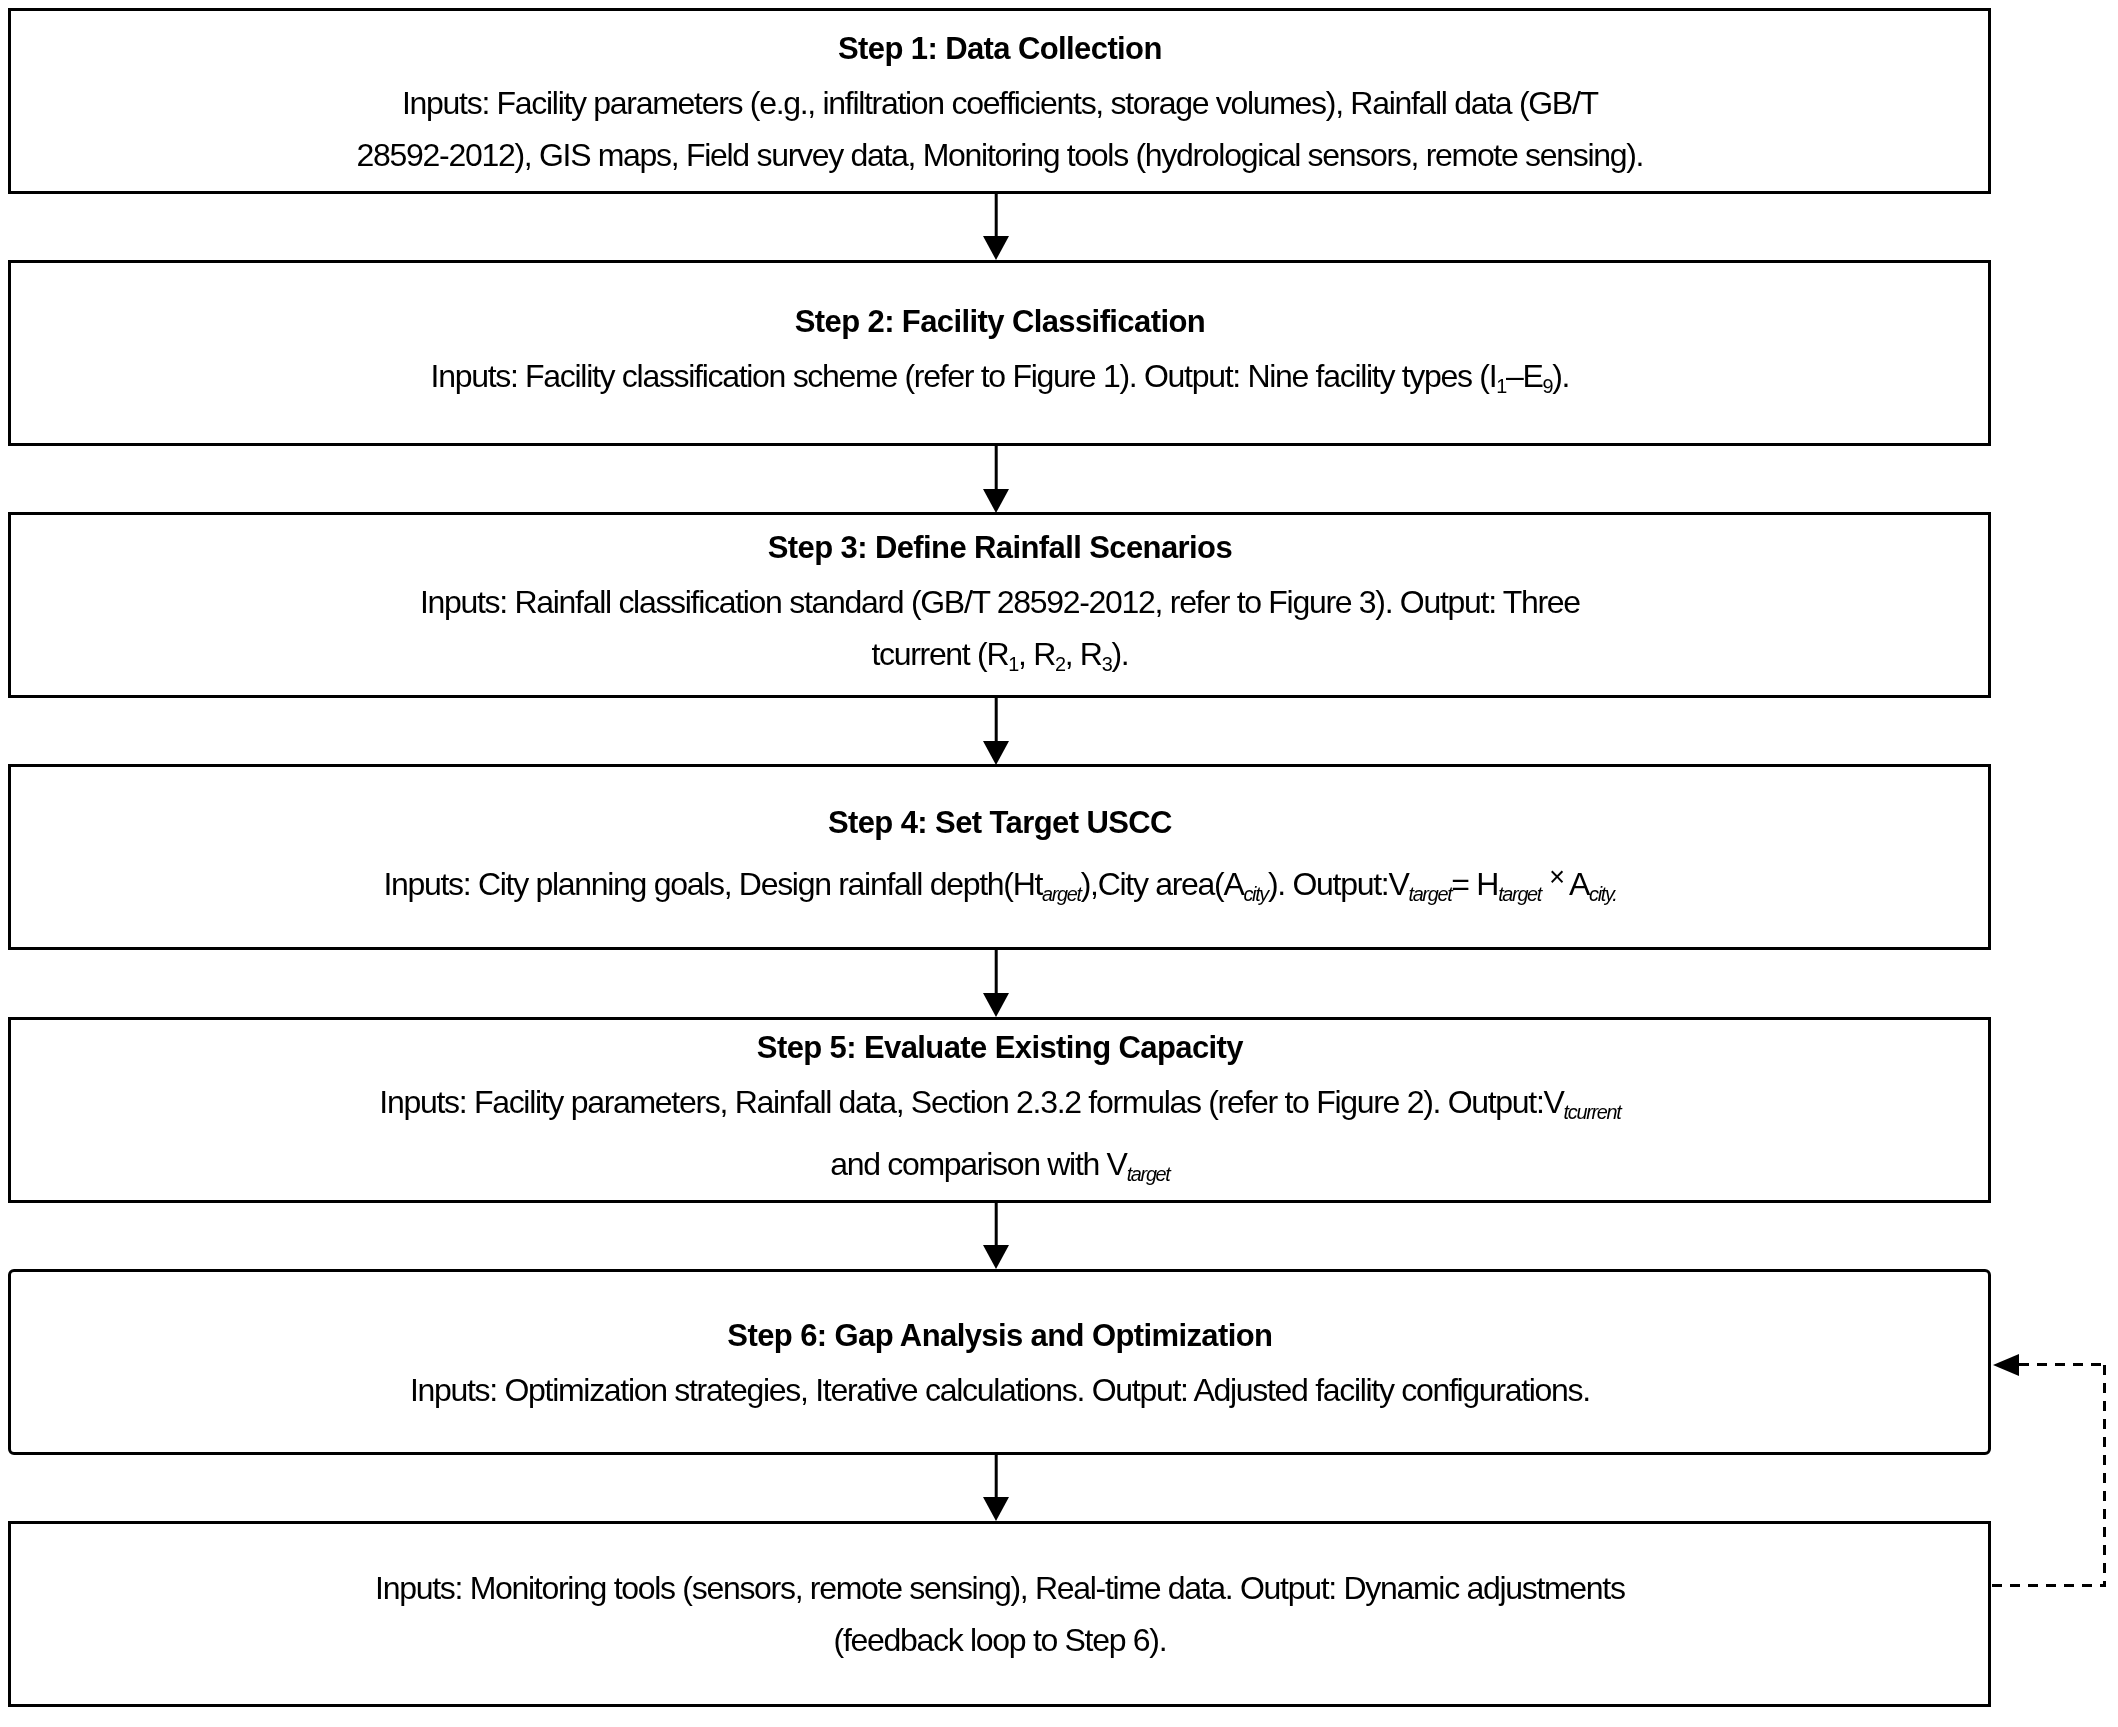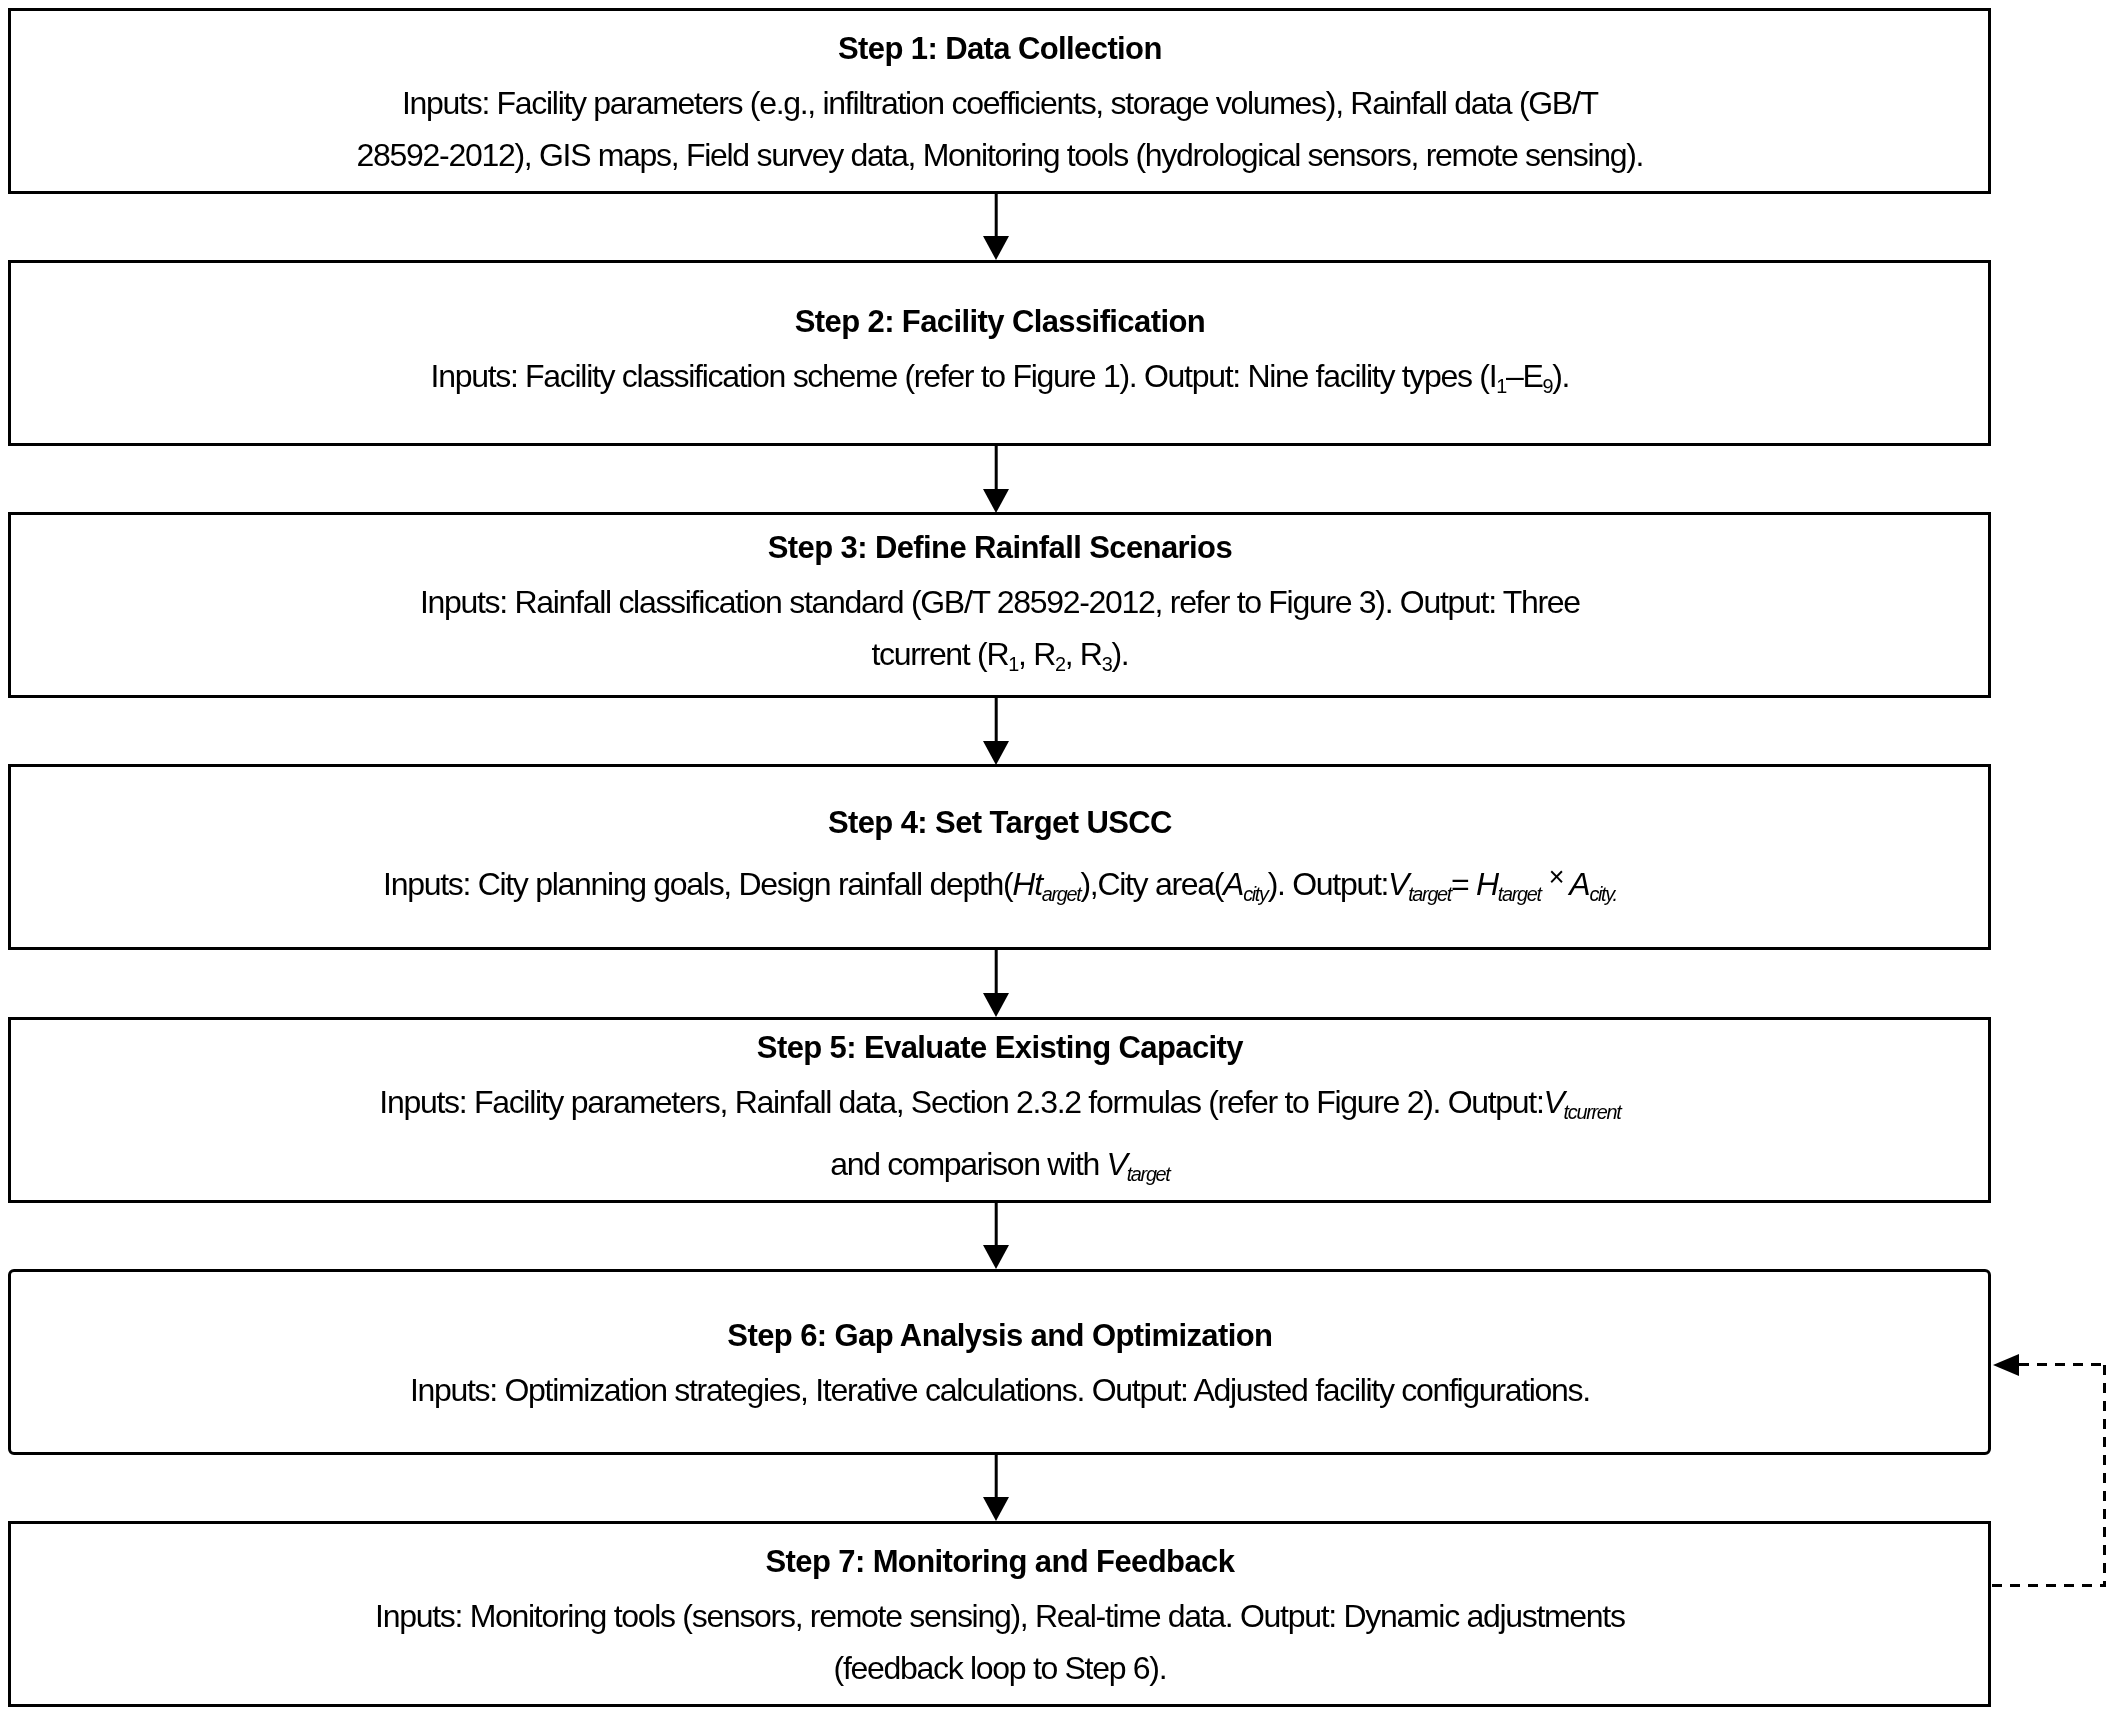--- a/index.html
+++ b/index.html
@@ -46,21 +46,21 @@
     letter-spacing: -0.6px;
     white-space: nowrap;
   }
   .box .body {
     font-size: 32px;
     line-height: 52px;
     letter-spacing: -1.3px;
     padding: 0 15.5px;
   }
   
-  .seg-i    { font-style: italic; }
+  .seg-i    { }
   .seg-sub  { font-size: 0.62em; vertical-align: -0.28em; }
   .seg-isub { font-size: 0.62em; vertical-align: -0.28em; font-style: italic; }
   .seg-raise{ font-size: 0.85em; vertical-align: 0.34em; font-style: italic; }
 
   
   .varrow {
     position: absolute;
     left: 982px;
     width: 28.5px;
     height: 67px;
@@ -176,21 +176,20 @@
     <div class="title">Step 6: Gap Analysis and Optimization</div>
     <div class="body"><span>Inputs: Optimization strategies, Iterative calculations. Output: Adjusted facility configurations.</span></div>
   </section>
 
   <div class="varrow a6">
     <div class="stem"></div>
     <div class="head"></div>
   </div>
 
   <section class="box b7">
-    <div class="title">Step 7: Monitoring and Feedback</div>
     <div class="body"><span>Inputs: Monitoring tools (sensors, remote sensing), Real-time data. Output: Dynamic adjustments</span><br><span>(feedback loop to Step 6).</span></div>
   </section>
 
   <div class="dash-h fb-out"></div>
   <div class="dash-v fb-up"></div>
   <div class="dash-h fb-in"></div>
   <div class="fb-head"></div>
 
 </div>
 

